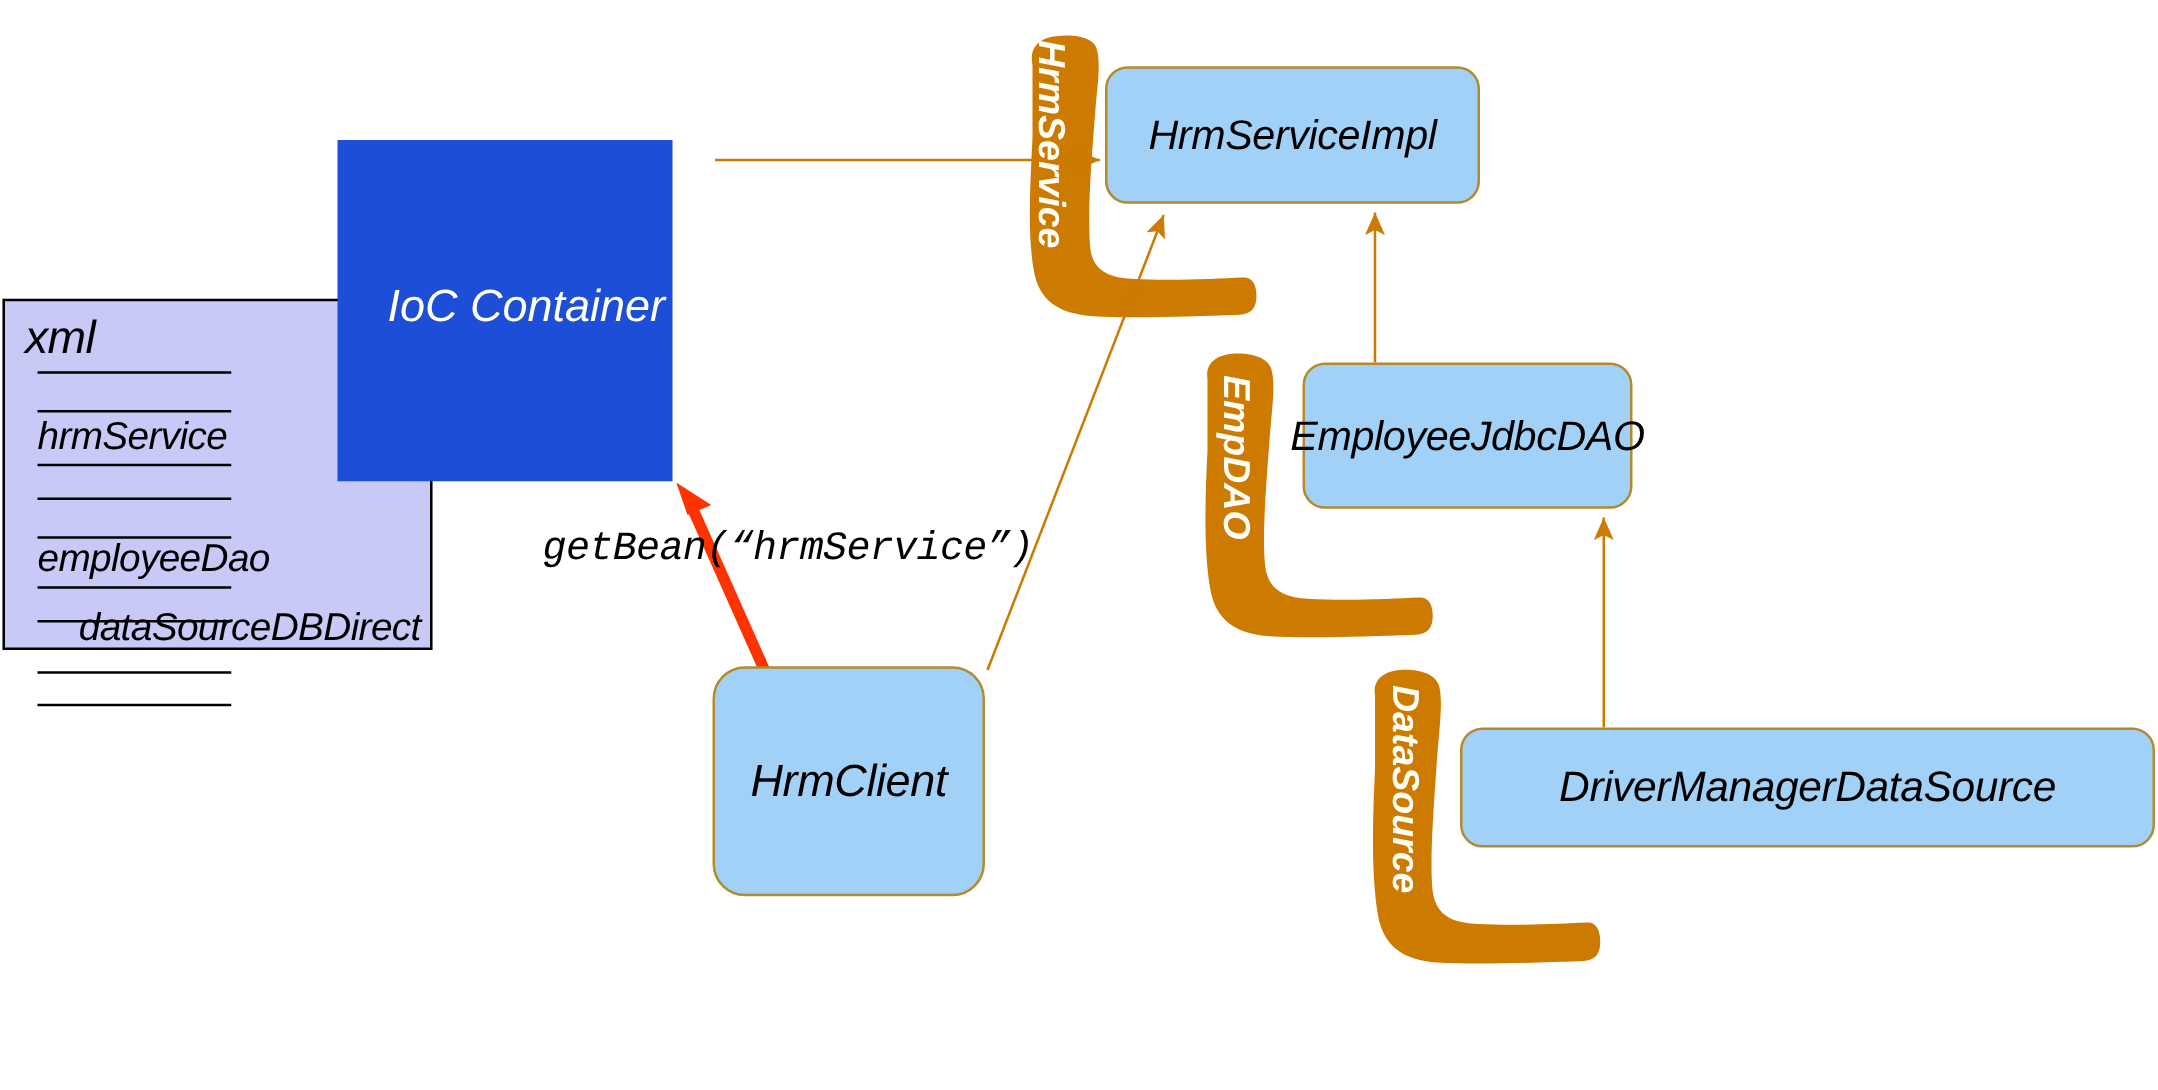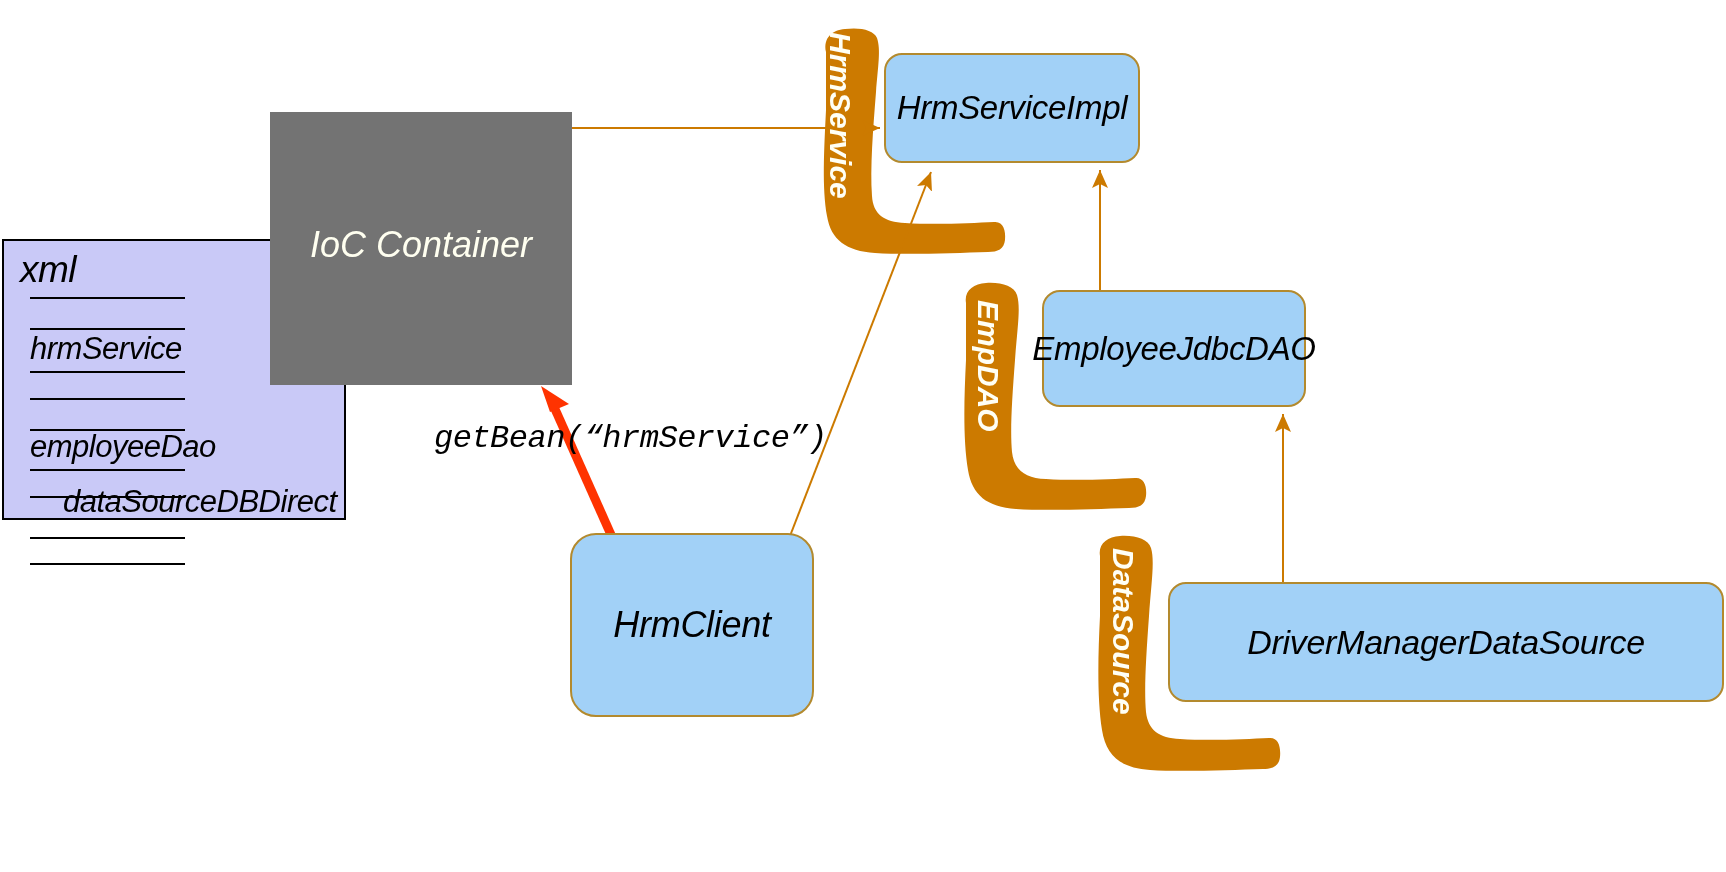--- a/index.html
+++ b/index.html
@@ -60,23 +60,23 @@
     color: #000000;
     white-space: nowrap;
     letter-spacing: -0.5px;
   }
 
   
   .ioc-box {
     position: absolute;
     left: 270px;
     top: 112px;
-    width: 302px;
+    width: 268px;
     height: 273px;
-    background: #737373;
+    background: #1d4ed8;
   }
   .ioc-label {
     position: absolute;
     left: 0;
     top: 112px;
     width: 302px;
     text-align: center;
     font-size: 36px;
     font-style: italic;
     color: #FFFFF0;
@@ -94,24 +94,24 @@
     align-items: center;
     justify-content: center;
   }
   .cls-label {
     font-size: 33px;
     font-style: italic;
     color: #000000;
     white-space: nowrap;
     letter-spacing: -0.3px;
   }
-  #box-hrmserviceimpl { left: 884px; top: 53px;  width: 256px; height: 110px; }
+  #box-hrmserviceimpl { left: 884px; top: 53px;  width: 300px; height: 110px; }
   #box-employeejdbcdao{ left: 1042px;top: 290px; width: 264px; height: 117px; }
-  #box-hrmclient      { left: 570px; top: 533px; width: 244px; height: 184px; border-radius: 26px; }
-  #box-drivermanager  { left: 1168px;top: 582px; width: 556px; height: 120px; }
+  #box-hrmclient      { left: 570px; top: 533px; width: 218px; height: 184px; border-radius: 26px; }
+  #box-drivermanager  { left: 1168px;top: 582px; width: 556px; height: 96px; }
   #box-hrmclient .cls-label { font-size: 36px; }
   #box-drivermanager .cls-label { font-size: 34px; }
 
   
   .pipe-label {
     position: absolute;
     color: #FFFFF5;
     font-size: 30px;
     font-style: italic;
     font-weight: bold;

